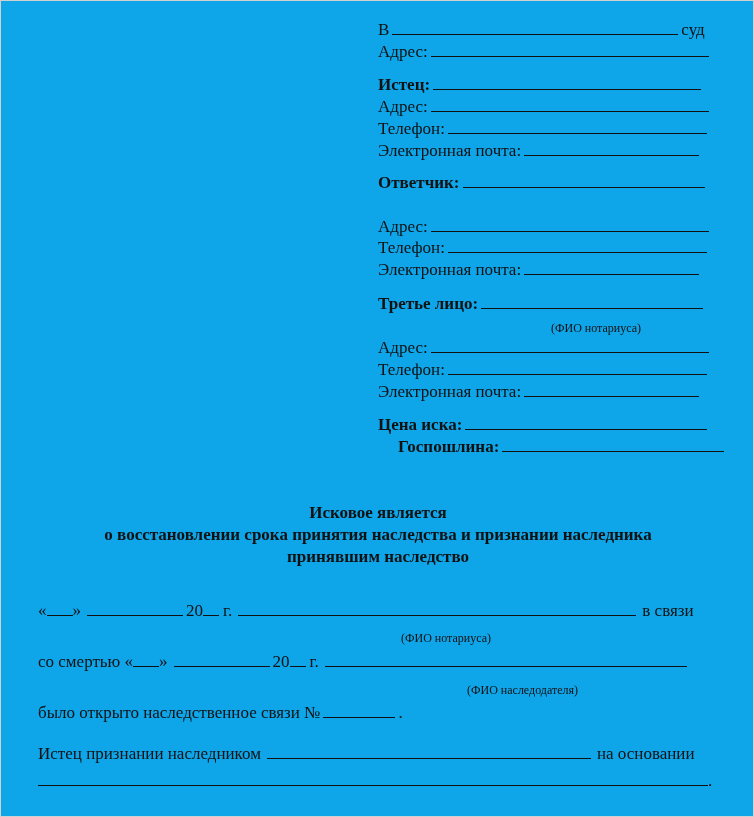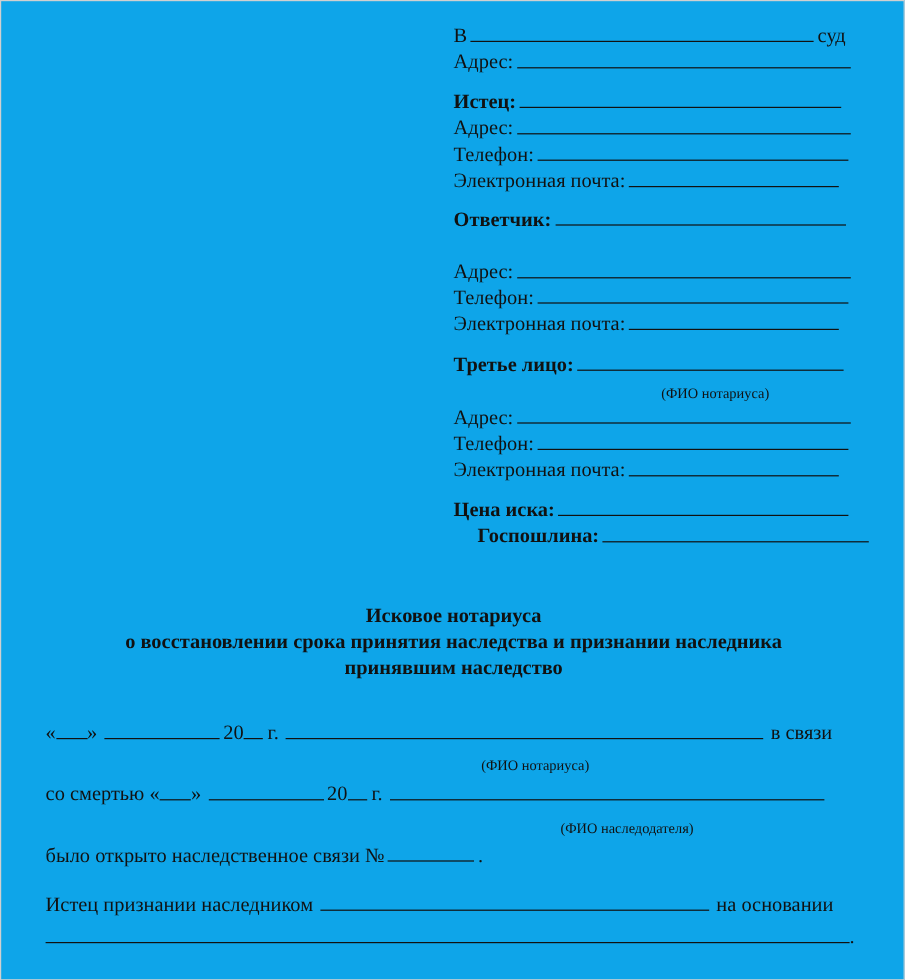--- a/index.html
+++ b/index.html
@@ -66,21 +66,21 @@
     <span>Электронная почта:</span><span class="u" style="width:175px;"></span>
   </div>
 
   <div class="ln b" style="left:377px; top:414px;">
     <span>Цена иска:</span><span class="u" style="width:242px;"></span>
   </div>
   <div class="ln b" style="left:377px; top:436px;margin-left:20px;">
     <span>Госпошлина:</span><span class="u" style="width:222px;"></span>
   </div>
 
-  <div class="title" style="top:501px;">Исковое нотариуса</div>
+  <div class="title" style="top:501px;">Исковое является</div>
   <div class="title" style="top:545px;">принявшим наследство</div>
   <div class="title" style="top:523px;">о восстановлении срока принятия наследства и признании наследника</div>
 
   <div class="ln" style="left:37px; top:600px;">
     <span>«</span><span class="u" style="width:26px; margin:0;"></span><span>»</span><span class="u" style="width:96px; margin-left:6px;"></span><span>20</span><span class="u" style="width:16px; margin:0 4px 0 0;"></span><span>г.</span><span class="u" style="width:398px; margin-left:6px;"></span><span style="margin-left:3px;margin-top:32px;">в связи</span>
   </div>
   <div class="cap" style="left:400px; top:630px;">(ФИО нотариуса)</div>
 
   <div class="ln" style="left:37px; top:651px;">
     <span>со смертью «</span><span class="u" style="width:26px; margin:0;"></span><span>»</span><span class="u" style="width:96px; margin-left:6px;"></span><span>20</span><span class="u" style="width:16px; margin:0 4px 0 0;"></span><span>г.</span><span class="u" style="width:362px; margin-left:6px;"></span>

